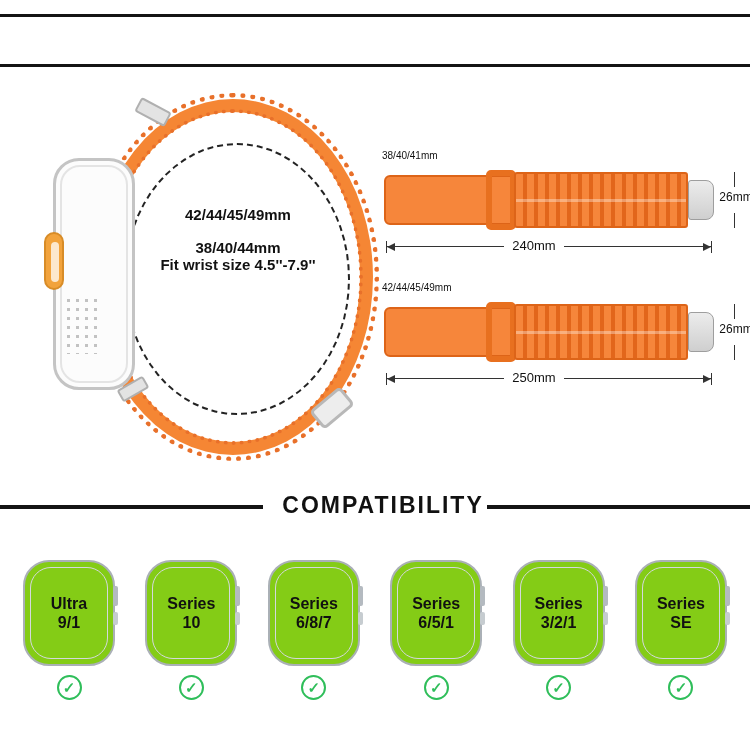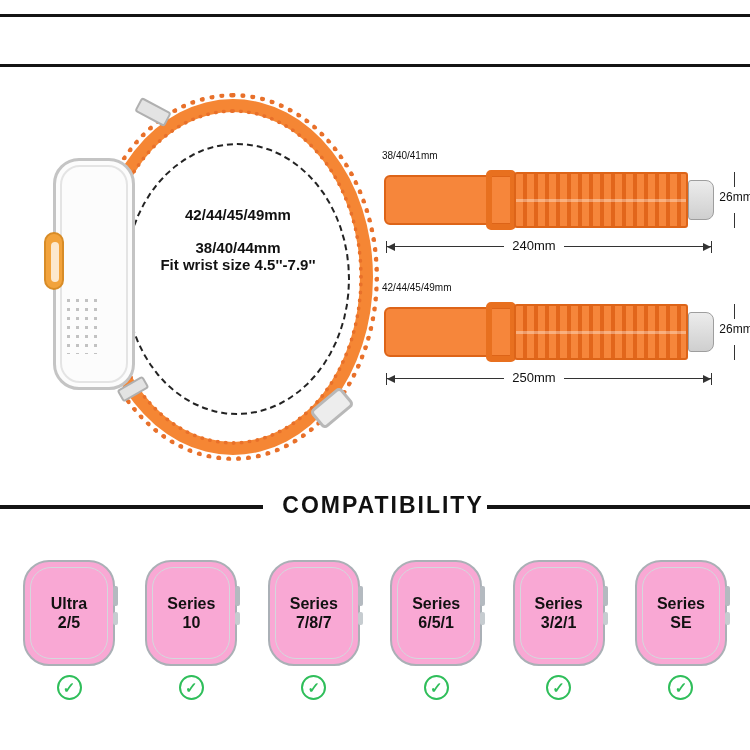--- a/index.html
+++ b/index.html
@@ -76,21 +76,21 @@
 
   
   .compat-rule { position:absolute; top:505px; height:4px; background:#141414; }
   .compat-rule.l { left:0; width:263px; }
   .compat-rule.r { left:487px; width:263px; }
   .compat-title { position:absolute; top:492px; left:8px; width:750px; text-align:center;
     font-size:23px; font-weight:bold; letter-spacing:2px; }
   .models { position:absolute; left:16px; top:560px; width:718px;
     display:flex; justify-content:space-between; }
   .model { width:106px; display:flex; flex-direction:column; align-items:center; }
-  .watch-frame { position:relative; width:92px; height:106px; background:#f9a8d4;
+  .watch-frame { position:relative; width:92px; height:106px; background:#84cc16;
     border:2.5px solid #aab0b6; border-radius:26px;
     display:flex; align-items:center; justify-content:center; text-align:center; }
   .watch-frame .inner { position:absolute; inset:5px; border:1.5px solid #d4d8dc; border-radius:21px; }
   .side-button { position:absolute; right:-5px; top:24px; width:5px; height:20px;
     background:#b4bac0; border-radius:2px; }
   .side-crown { position:absolute; right:-5px; top:50px; width:5px; height:13px;
     background:#c6ccd0; border-radius:2px; }
   .model-label { position:relative; z-index:1; font-weight:bold; font-size:16px; line-height:1.2; }
   .check { margin-top:9px; width:25px; height:25px; border:2.5px solid #2fbe5a;
     border-radius:50%; color:#2fbe5a; font-size:15px; font-weight:bold;
@@ -176,21 +176,21 @@
   <div class="compat-rule r"></div>
 
   <div class="models">
     <div class="model">
       <div class="watch-frame">
         <div class="inner"></div>
           <div class="side-button"></div>
           <div class="side-crown"></div>
         <div class="model-label">
           <div>Ultra</div>
-            <div>2/5</div>
+            <div>9/1</div>
         </div>
       </div>
       <div class="check">✓</div>
     </div>
     <div class="model">
       <div class="watch-frame">
         <div class="inner"></div>
           <div class="side-button"></div>
           <div class="side-crown"></div>
         <div class="model-label">
@@ -200,21 +200,21 @@
       </div>
       <div class="check">✓</div>
     </div>
     <div class="model">
       <div class="watch-frame">
         <div class="inner"></div>
           <div class="side-button"></div>
           <div class="side-crown"></div>
         <div class="model-label">
           <div>Series</div>
-            <div>7/8/7</div>
+            <div>6/8/7</div>
         </div>
       </div>
       <div class="check">✓</div>
     </div>
     <div class="model">
       <div class="watch-frame">
         <div class="inner"></div>
           <div class="side-button"></div>
           <div class="side-crown"></div>
         <div class="model-label">

